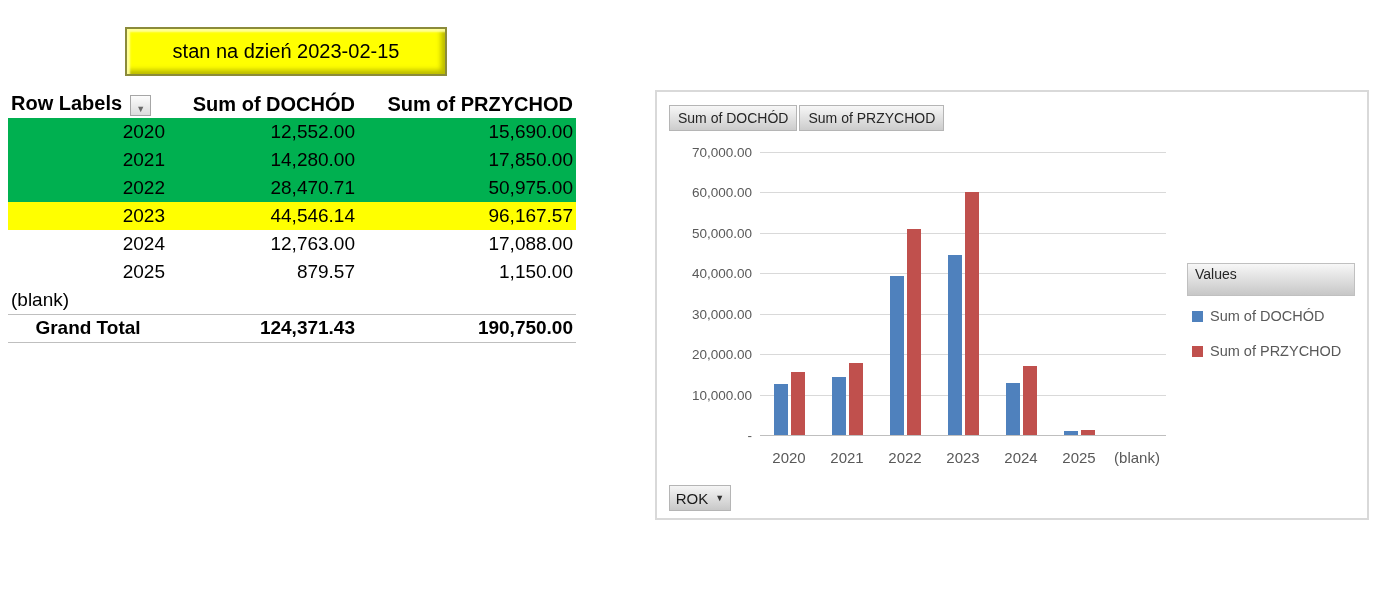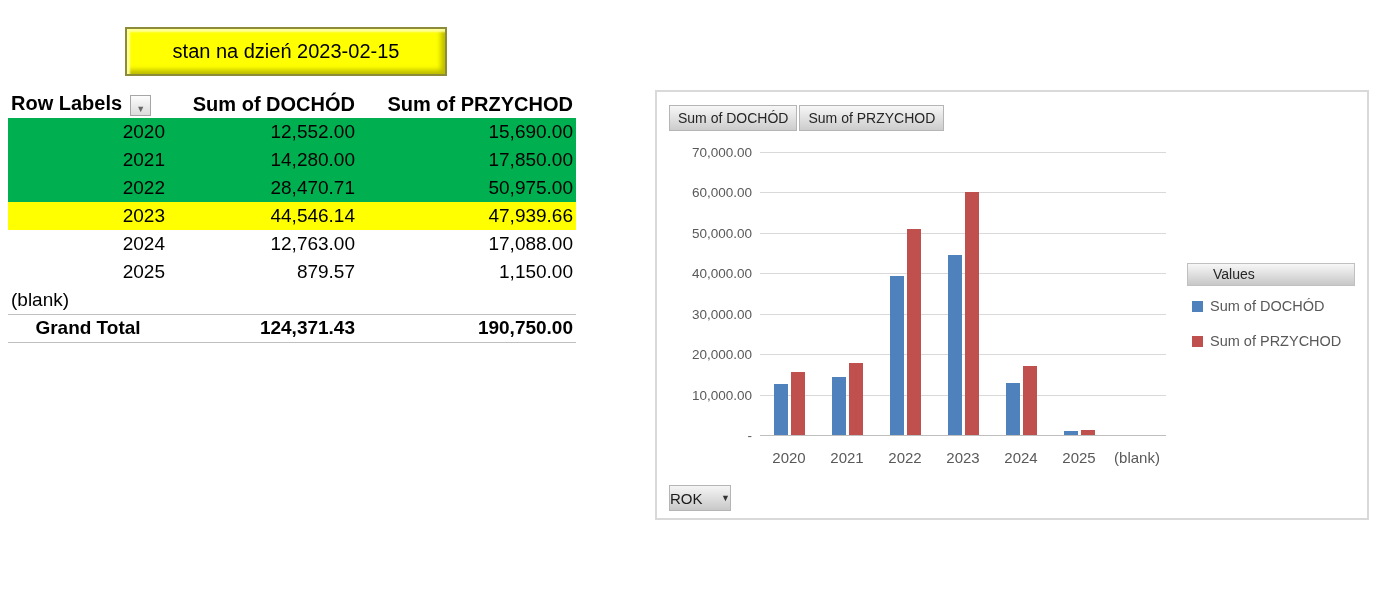--- a/index.html
+++ b/index.html
@@ -69,36 +69,36 @@
   .ylabels { position:absolute; left:10px; top:60px; width:85px; height:283px; }
   .ylabel {
     position:absolute; right:0; transform:translateY(-50%);
     font-size:13.5px; color:#595959; white-space:nowrap;
   }
   .xlabels { position:absolute; left:103px; top:357px; width:406px; height:20px; }
   .xlabel { position:absolute; top:0; text-align:center; font-size:15px; color:#595959; }
 
   .legend { position:absolute; left:530px; top:171px; width:168px; }
   .legend-title {
-    height:23px; padding:2px 25px; font-size:14px; color:#262626;
+    height:33px; padding:2px 7px; font-size:14px; color:#262626;
     background:linear-gradient(#f7f7f7,#c7c7c7); border:1px solid #c0c0c0;
     cursor:pointer;
   }
   .legend-item {
     display:flex; align-items:center; gap:7px; padding-left:5px;
     font-size:14.5px; color:#595959; white-space:nowrap;
   }
   .legend-item.first { margin-top:12px; }
   .legend-item.next  { margin-top:19px; }
   .swatch { width:11px; height:11px; flex:0 0 auto; }
 
   .rok-btn {
     position:absolute; left:12px; top:393px; width:62px; height:26px;
     background:linear-gradient(#f5f5f5,#c8c8c8); border:1px solid #b5b5b5;
-    display:flex; align-items:center; justify-content:space-between; gap:7px;
+    display:flex; align-items:center; justify-content:center; gap:7px;
     font-size:15px; color:#1a1a1a; cursor:pointer;
   }
   .rok-btn .dd-arrow { color:#333; }
 </style>
 </head>
 <body>
 
 <div class="status-btn">
   <span>stan na dzień 2023-02-15</span>
 </div>
@@ -130,21 +130,21 @@
         <td>17,850.00</td>
       </tr>
       <tr class="hl-green">
         <td class="cell-label">2022</td>
         <td>28,470.71</td>
         <td>50,975.00</td>
       </tr>
       <tr class="hl-yellow">
         <td class="cell-label">2023</td>
         <td>44,546.14</td>
-        <td>47,939.66</td>
+        <td>96,167.57</td>
       </tr>
       <tr class="hl-none">
         <td class="cell-label">2024</td>
         <td>12,763.00</td>
         <td>17,088.00</td>
       </tr>
       <tr class="hl-none">
         <td class="cell-label">2025</td>
         <td>879.57</td>
         <td>1,150.00</td>

